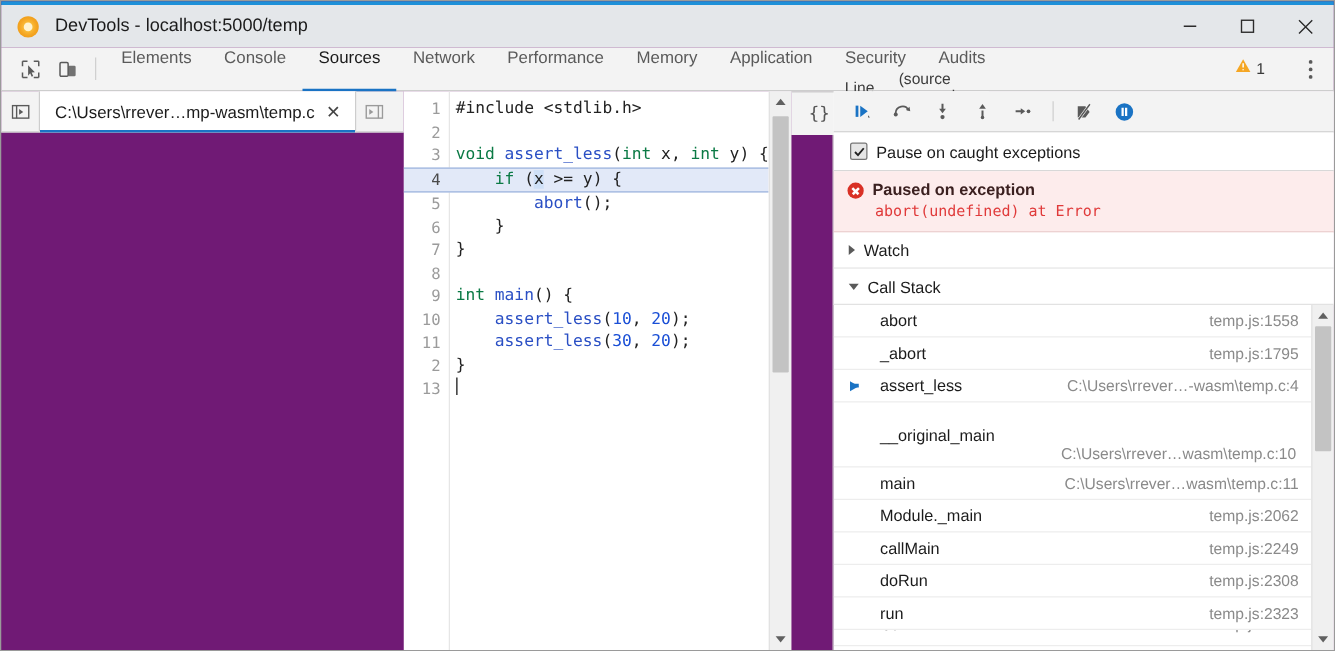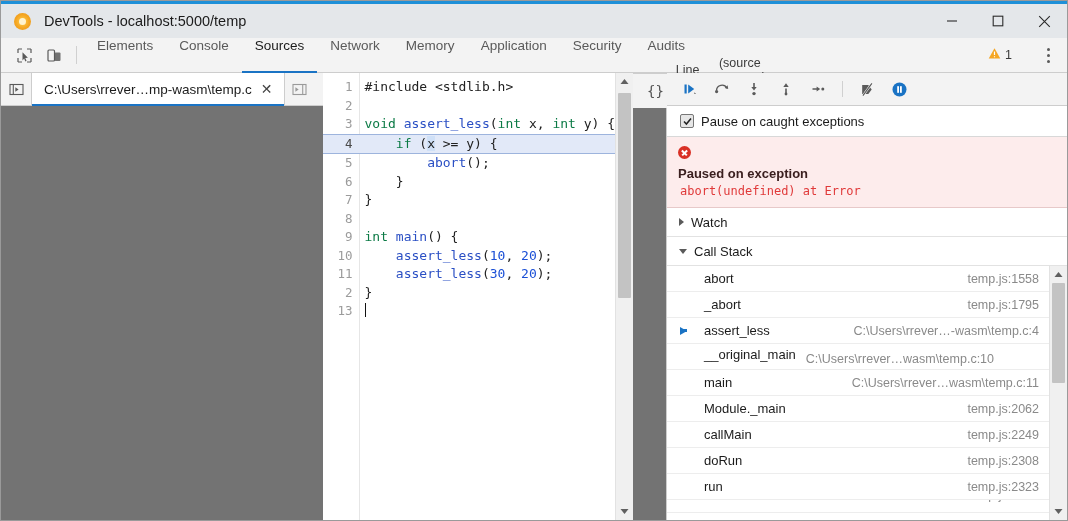--- a/index.html
+++ b/index.html
@@ -5,21 +5,21 @@
   html,body{margin:0;padding:0;}
   body{
     width:1068px;height:521px;overflow:hidden;
     font-family:"Liberation Sans",sans-serif;
     background:#ffffff;color:#222;
     -webkit-font-smoothing:antialiased;
   }
   .app{
     position:relative;width:1068px;height:521px;
     border:1px solid #9a9a9a;box-sizing:border-box;
-    display:flex;flex-direction:column;background:#737373;
+    display:flex;flex-direction:column;background:#701a75;
   }
   .accent-top{height:3px;background:#1e90d8;flex:0 0 3px;}
 
   
   .titlebar{
     flex:0 0 34px;height:34px;background:#e4e7ea;
     display:flex;align-items:center;
   }
   .tb-icon{
     width:17px;height:17px;border-radius:50%;margin-left:13px;
@@ -142,21 +142,21 @@
     padding-left:13px;border-bottom:1px solid #d8d8d8;background:#fff;
   }
   .cbx{
     width:12px;height:12px;border:1px solid #767676;background:#e6e6e6;border-radius:2px;
     display:flex;align-items:center;justify-content:center;flex:0 0 12px;
   }
   .pause-label{font-size:13px;color:#1b1b1b;}
 
   .exception{
     background:#fdecec;border-bottom:1px solid #e7c9c9;padding:7px 10px 9px 11px;
-    display:flex;gap:7px;align-items:flex-start;flex-direction:column;
+    display:flex;gap:7px;align-items:flex-start;
   }
   .errdot{
     width:13px;height:13px;border-radius:50%;background:#d93025;flex:0 0 13px;
     position:relative;margin-top:2px;
   }
   .errdot::before,.errdot::after{
     content:"";position:absolute;left:3px;top:6px;width:7px;height:1.5px;background:#fff;
   }
   .errdot::before{transform:rotate(45deg);}
   .errdot::after{transform:rotate(-45deg);}
@@ -173,21 +173,21 @@
   .tri{width:0;height:0;flex:0 0 auto;}
   .tri.right{border-left:5px solid #5a5a5a;border-top:4px solid transparent;border-bottom:4px solid transparent;}
   .tri.down{border-top:5px solid #5a5a5a;border-left:4px solid transparent;border-right:4px solid transparent;}
 
   .stacklist{flex:1 1 auto;min-height:0;overflow:hidden;position:relative;display:flex;}
   .stackcol{flex:1 1 auto;min-width:0;}
   .frame{
     min-height:26px;border-bottom:1px solid #ededed;display:flex;align-items:center;
     padding:0 10px 0 12px;font-size:13px;color:#1b1b1b;position:relative;box-sizing:border-box;
   }
-  .frame.wrap{flex-direction:row;align-items:flex-start;padding-top:3px;padding-bottom:3px;}
+  .frame.wrap{flex-direction:column;align-items:flex-start;padding-top:3px;padding-bottom:3px;margin-top:16px;}
   .fmarker{
     position:absolute;left:13px;top:50%;transform:translateY(-50%);
     width:0;height:0;border-left:7px solid #1a73c4;
     border-top:4px solid transparent;border-bottom:4px solid transparent;
   }
   .fmarker::before{
     content:"";position:absolute;left:-6px;top:-1.5px;width:6px;height:3px;background:#1a73c4;
   }
   .fname{padding-left:25px;white-space:nowrap;}
   .floc{margin-left:auto;color:#8a8a8a;font-size:12.5px;white-space:nowrap;padding-left:10px;}
@@ -245,20 +245,23 @@
         <span>Elements</span>
       </div>
     <div class="mtab">
         <span>Console</span>
       </div>
     <div class="mtab active">
         <span>Sources</span>
       </div>
     <div class="mtab">
         <span>Network</span>
+      </div>
+    <div class="mtab">
+        <span>Performance</span>
       </div>
     <div class="mtab">
         <span>Memory</span>
       </div>
     <div class="mtab">
         <span>Application</span>
       </div>
     <div class="mtab">
         <span>Security</span>
       </div>

